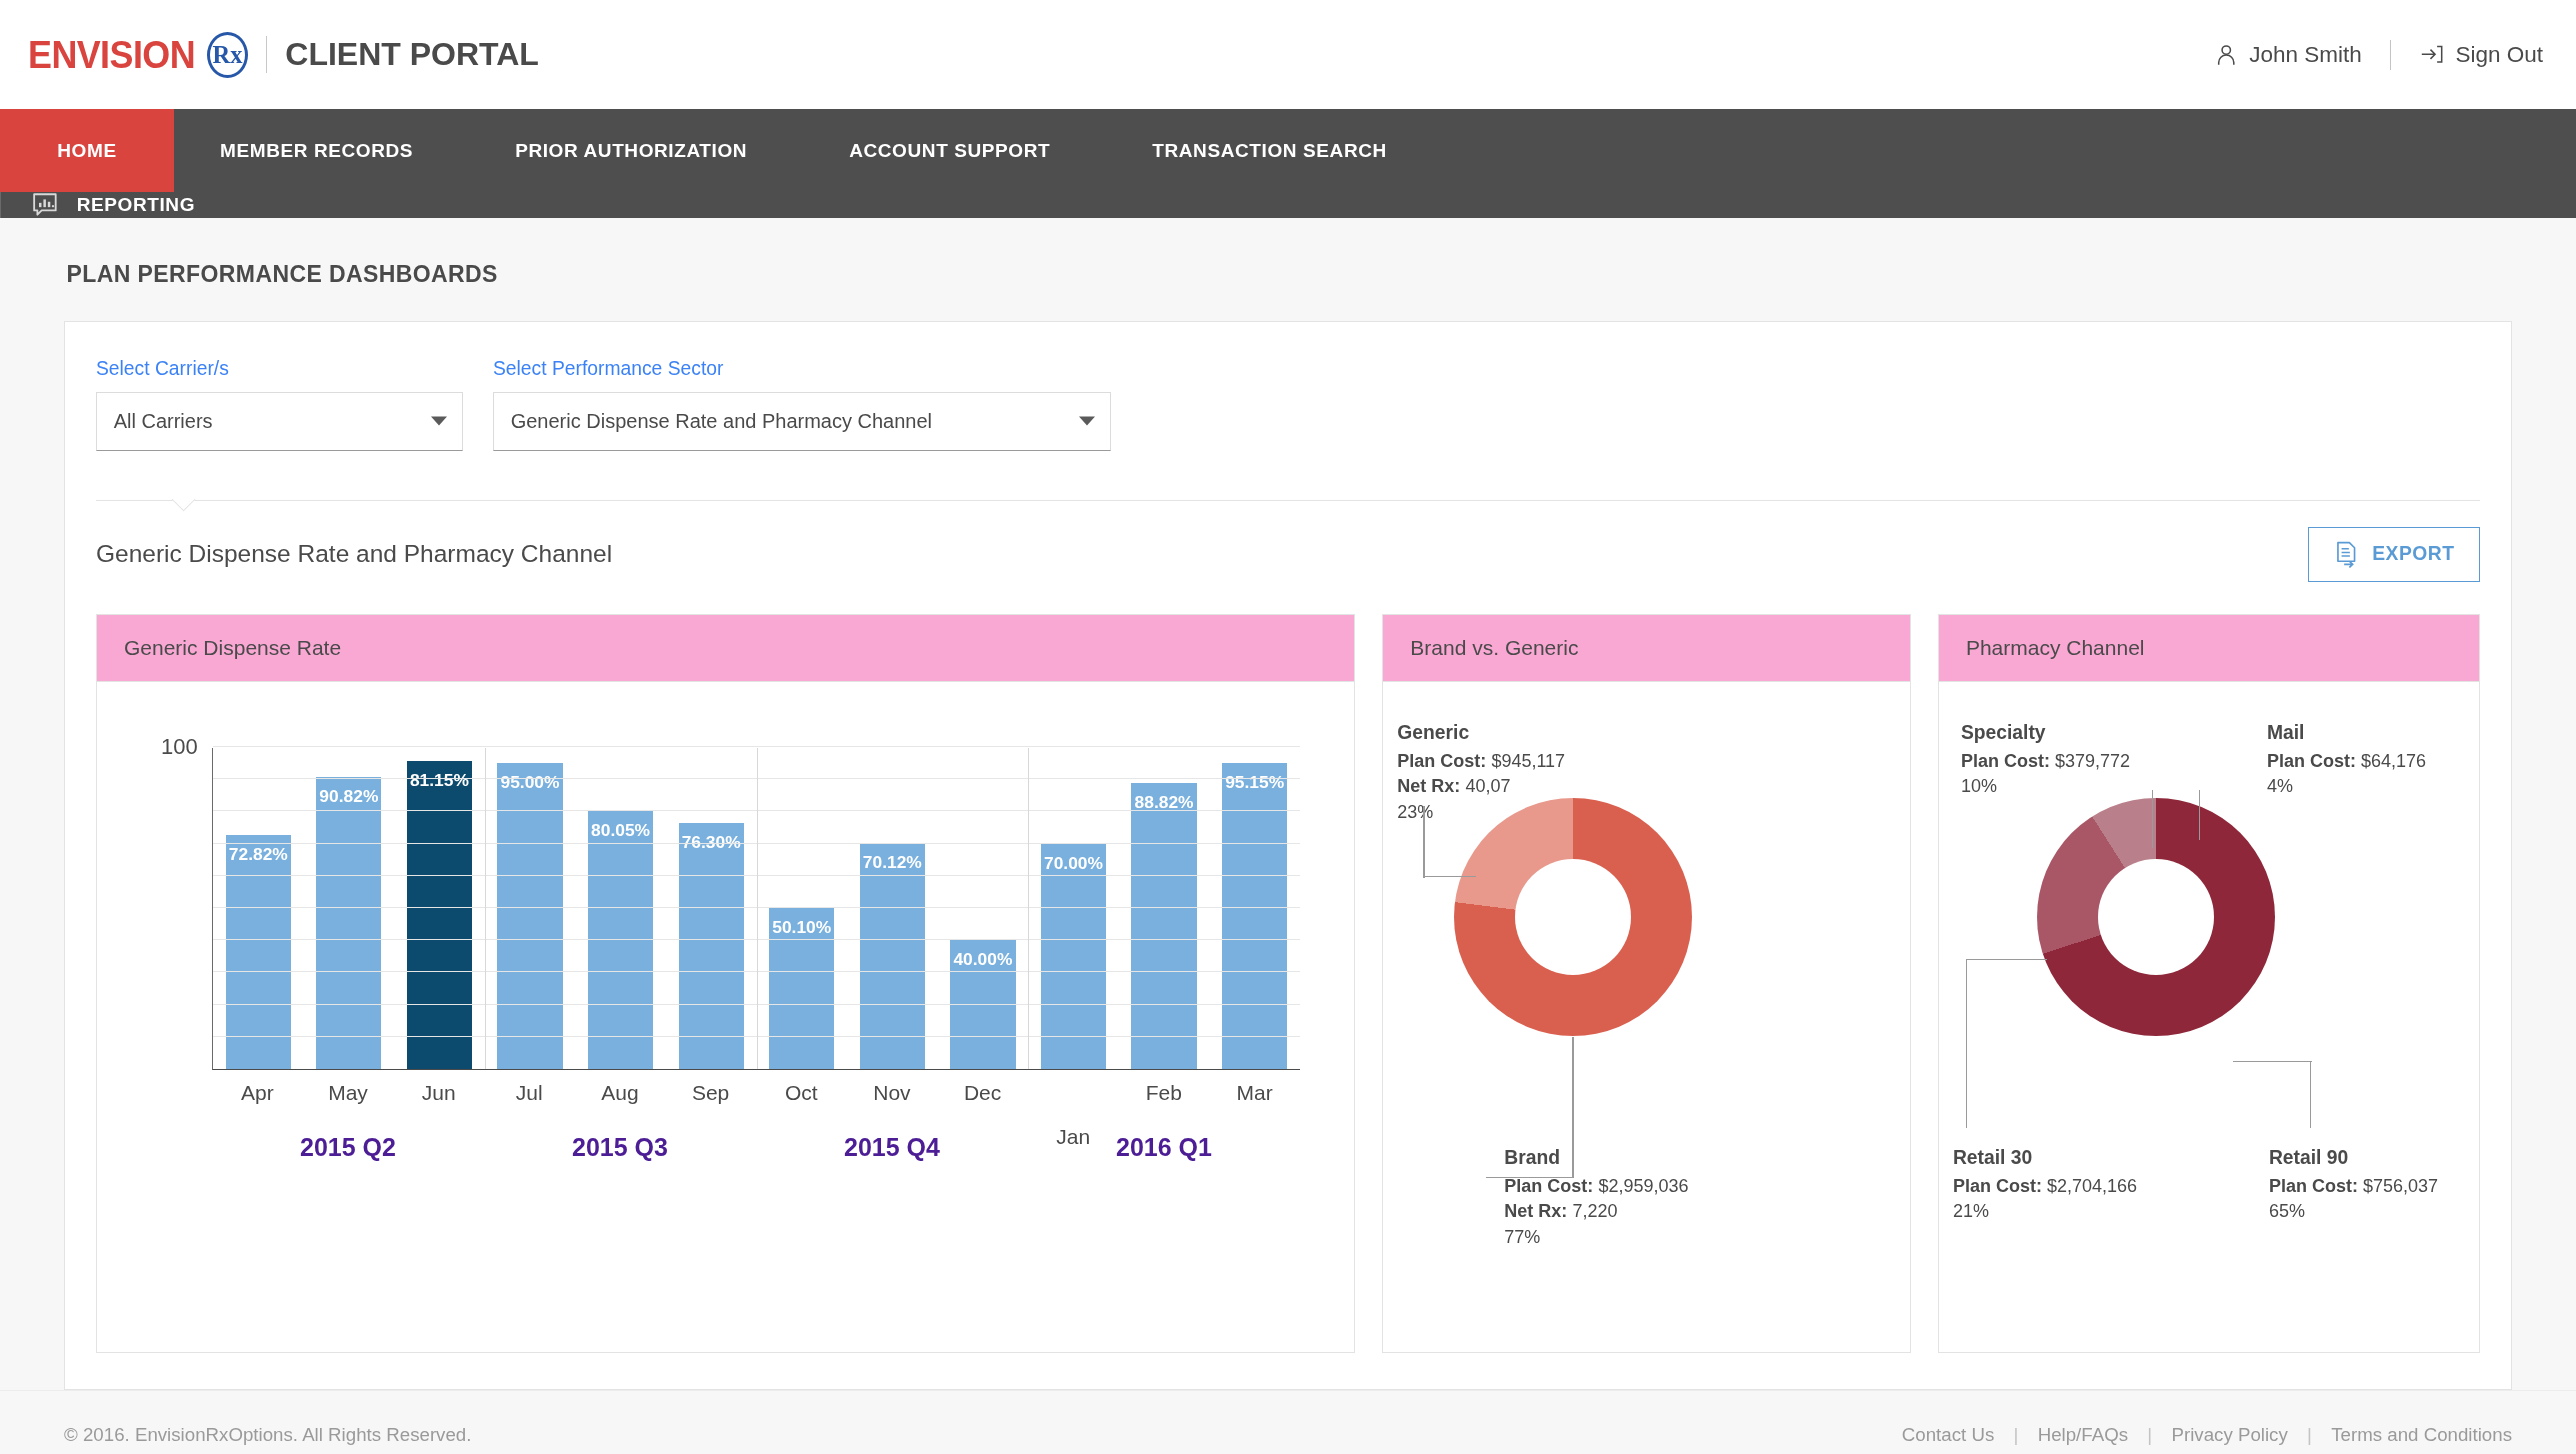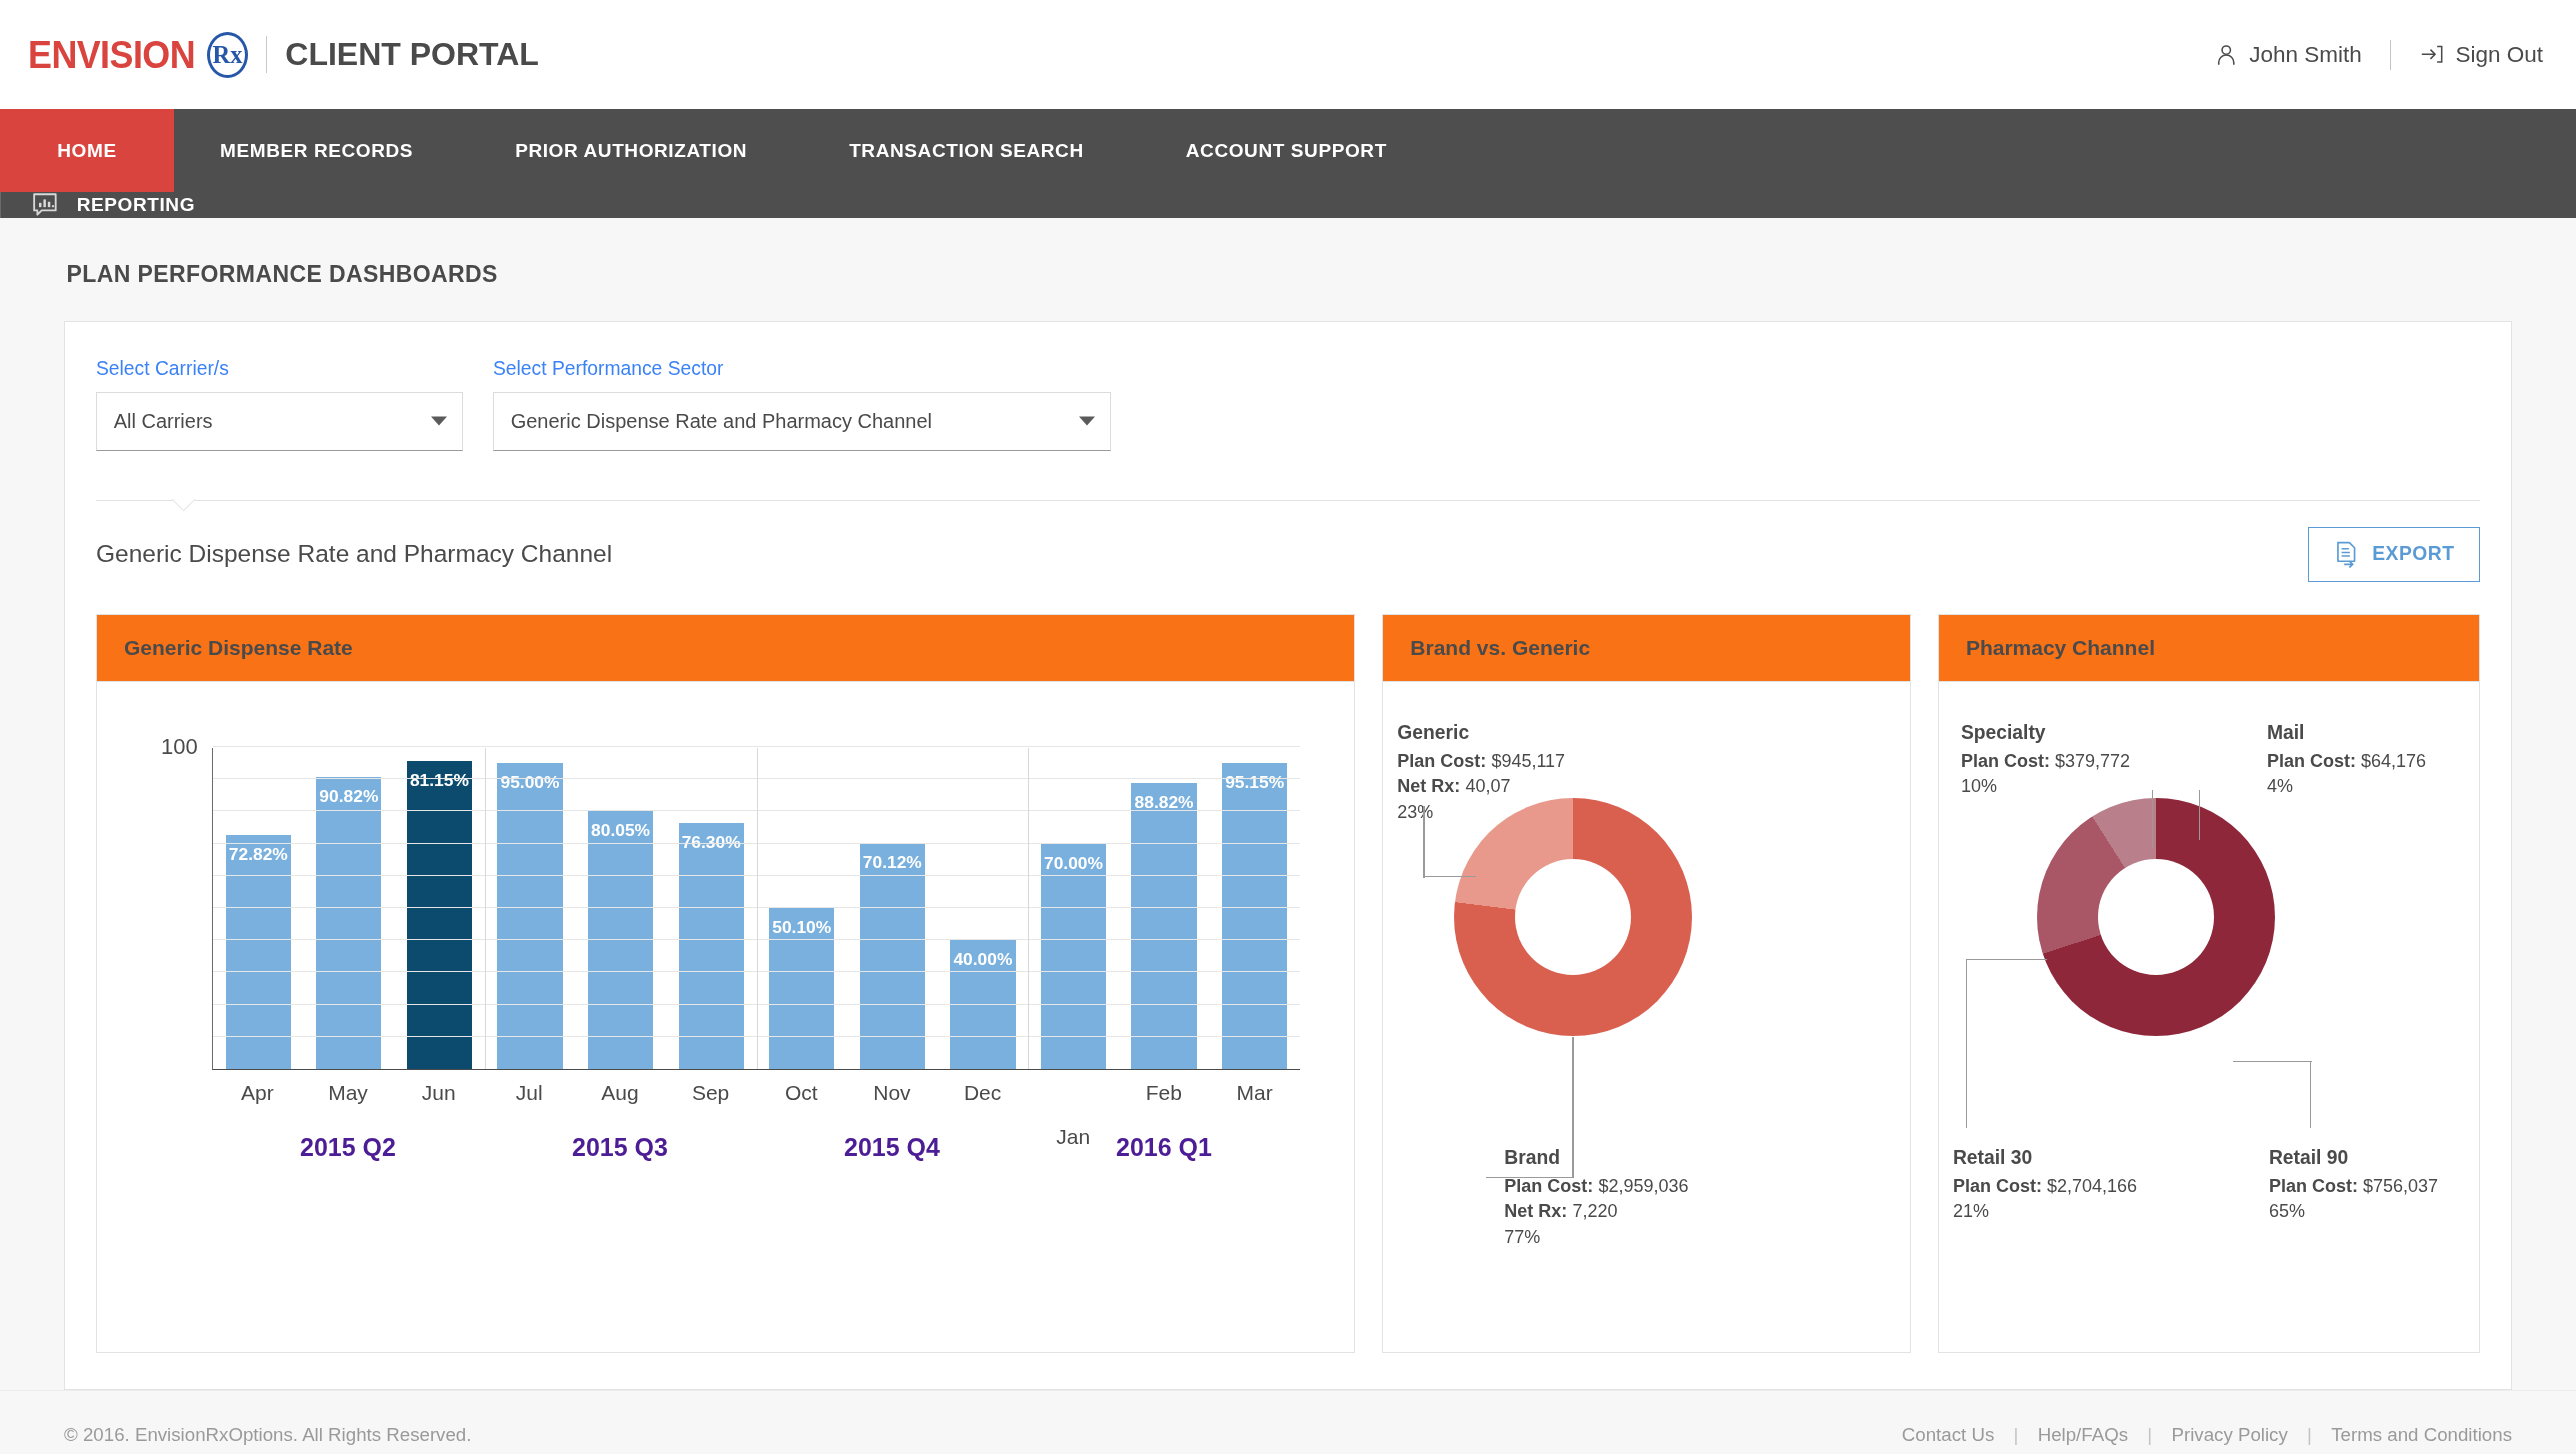--- a/index.html
+++ b/index.html
@@ -152,26 +152,26 @@
     display: flex; align-items: center; gap: 14px;
     padding: 0 24.5px;
     font-size: 19.3px; font-weight: bold; letter-spacing: 0.5px;
     cursor: pointer;
   }
 
   
   .cards { display: flex; gap: 27px; padding: 32px 31px 0 31px; }
   .card { border: 0.6px solid #e3e3e3; background: #ffffff; }
   .card-head {
-    background: #f97316;
+    background: #f9a8d4;
     border-bottom: 0.6px solid #e3e3e3;
     height: 67px;
     display: flex; align-items: center;
     padding: 0 27px;
-    font-size: 21px; color: #4a4a4a; font-weight: bold;
+    font-size: 21px; color: #4a4a4a;
   }
   .card.gdr   { width: 1301px; }
   .card.bvg   { width: 546px; }
   .card.chan  { width: 560px; }
   .card-body { position: relative; }
   .card.gdr  .card-body  { height: 670px; }
   .card.bvg  .card-body  { height: 670px; }
   .card.chan .card-body  { height: 670px; }
 
   
@@ -259,24 +259,24 @@
     <div class="nav-item home">
       <span>HOME</span>
     </div>
     <div class="nav-item spacer-1">
       <span>MEMBER RECORDS</span>
     </div>
     <div class="nav-item spacer-n">
       <span>PRIOR AUTHORIZATION</span>
     </div>
     <div class="nav-item spacer-n">
+      <span>ACCOUNT SUPPORT</span>
+    </div>
+    <div class="nav-item spacer-n">
       <span>TRANSACTION SEARCH</span>
-    </div>
-    <div class="nav-item spacer-n">
-      <span>ACCOUNT SUPPORT</span>
     </div>
   </div>
   <div class="nav-right">
     <svg width="28" height="26" viewBox="0 0 26 24">
       <path d="M2 2h20v15H9l-4 4v-4H2z" fill="none" stroke="#d9d9d9" stroke-width="1.7" stroke-linejoin="round"></path>
       <rect x="6.5" y="10" width="2.3" height="4" fill="#d9d9d9"></rect>
       <rect x="10.6" y="6.8" width="2.3" height="7.2" fill="#d9d9d9"></rect>
       <rect x="14.7" y="9" width="2.3" height="5" fill="#d9d9d9"></rect>
       <rect x="18.5" y="12.2" width="2" height="1.8" fill="#d9d9d9"></rect>
     </svg>

